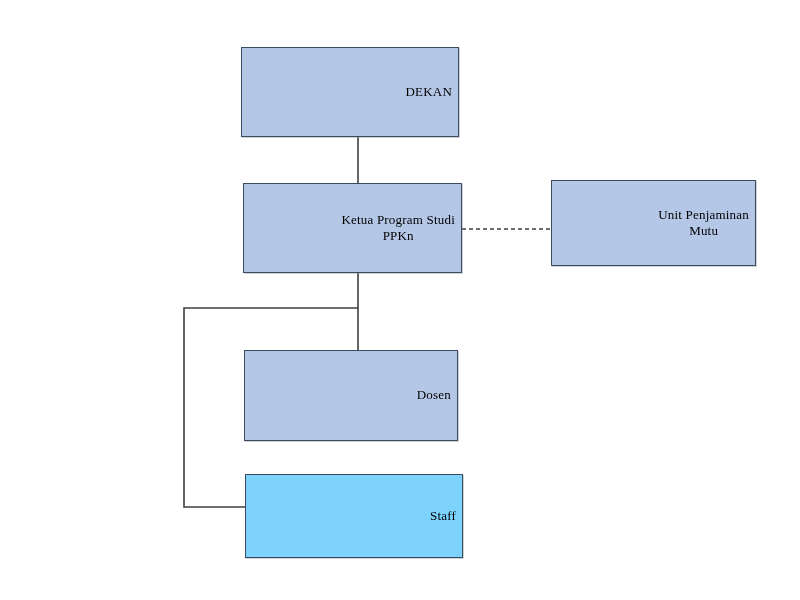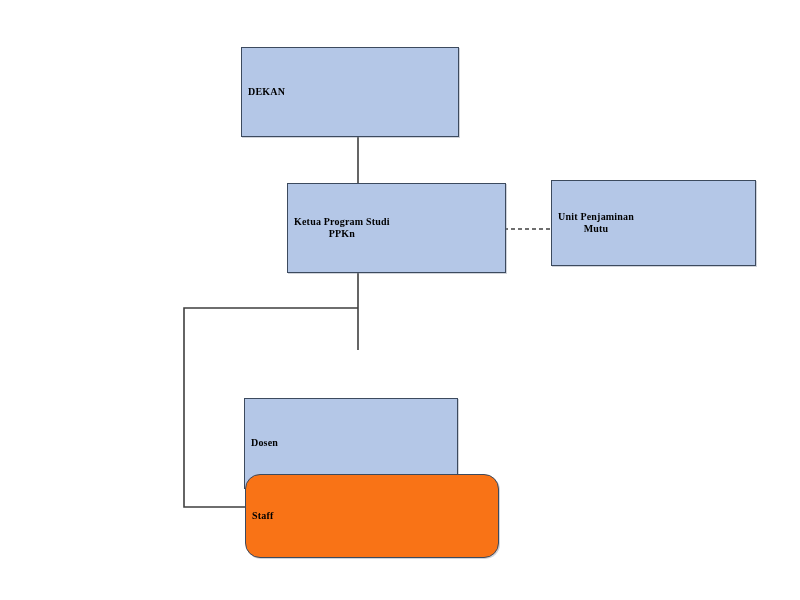--- a/index.html
+++ b/index.html
@@ -20,25 +20,25 @@
     height: 600px;
     background: #ffffff;
   }
   .org-box {
     position: absolute;
     box-sizing: border-box;
     background: #b4c7e7;
     border: 1.5px solid #3c4a5e;
     display: flex;
     align-items: center;
-    justify-content: flex-start;
+    justify-content: flex-end;
     text-align: center;
     color: #000000;
-    font-weight: bold;
-    font-size: 10px;
+    font-weight: normal;
+    font-size: 13px;
     line-height: 1.25;
     letter-spacing: 0.2px;
     box-shadow: 1px 1px 0 rgba(120,130,150,0.35);
   }
   .org-box .box-label {
     display: block;
     padding: 0 6px;
     white-space: pre-line;
   }
   .connector-layer {
@@ -70,31 +70,31 @@
     <path class="conn" d="M 358 137 L 358 183" style="stroke: rgb(63, 63, 63);"></path>
     <path class="conn-dashed" d="M 462 229 L 551 229" style="stroke: rgb(63, 63, 63);"></path>
     <path class="conn" d="M 358 273 L 358 350" style="stroke: rgb(63, 63, 63);"></path>
     <path class="conn" d="M 358 308 L 184 308 L 184 507 L 245 507" style="stroke: rgb(63, 63, 63);"></path>
   </svg>
 
   <div class="org-box" style="left: 241px; top: 47px; width: 218px; height: 90px; background: rgb(180, 199, 231); border-color: rgb(60, 74, 94);">
     <span class="box-label">DEKAN</span>
   </div>
 
-  <div class="org-box" style="left: 243px; top: 183px; width: 219px; height: 90px; background: rgb(180, 199, 231); border-color: rgb(60, 74, 94); margin-left: 44px;">
+  <div class="org-box" style="left: 243px; top: 183px; width: 219px; height: 90px; background: rgb(180, 199, 231); border-color: rgb(60, 74, 94);">
     <span class="box-label">Ketua Program Studi
 PPKn</span>
   </div>
 
   <div class="org-box" style="left: 551px; top: 180px; width: 205px; height: 86px; background: rgb(180, 199, 231); border-color: rgb(60, 74, 94);">
     <span class="box-label">Unit Penjaminan
 Mutu</span>
   </div>
 
-  <div class="org-box" style="left: 244px; top: 350px; width: 214px; height: 91px; background: rgb(180, 199, 231); border-color: rgb(60, 74, 94); margin-top: 48px;">
+  <div class="org-box" style="left: 244px; top: 350px; width: 214px; height: 91px; background: rgb(180, 199, 231); border-color: rgb(60, 74, 94);">
     <span class="box-label">Dosen</span>
   </div>
 
-  <div class="org-box" style="left: 245px; top: 474px; width: 254px; height: 84px; background: #f97316; border-color: rgb(60, 74, 94); border-radius: 15px;">
+  <div class="org-box" style="left: 245px; top: 474px; width: 218px; height: 84px; background: #7dd3fc; border-color: rgb(60, 74, 94);">
     <span class="box-label">Staff</span>
   </div>
 
 </div>
 
 </body></html>

